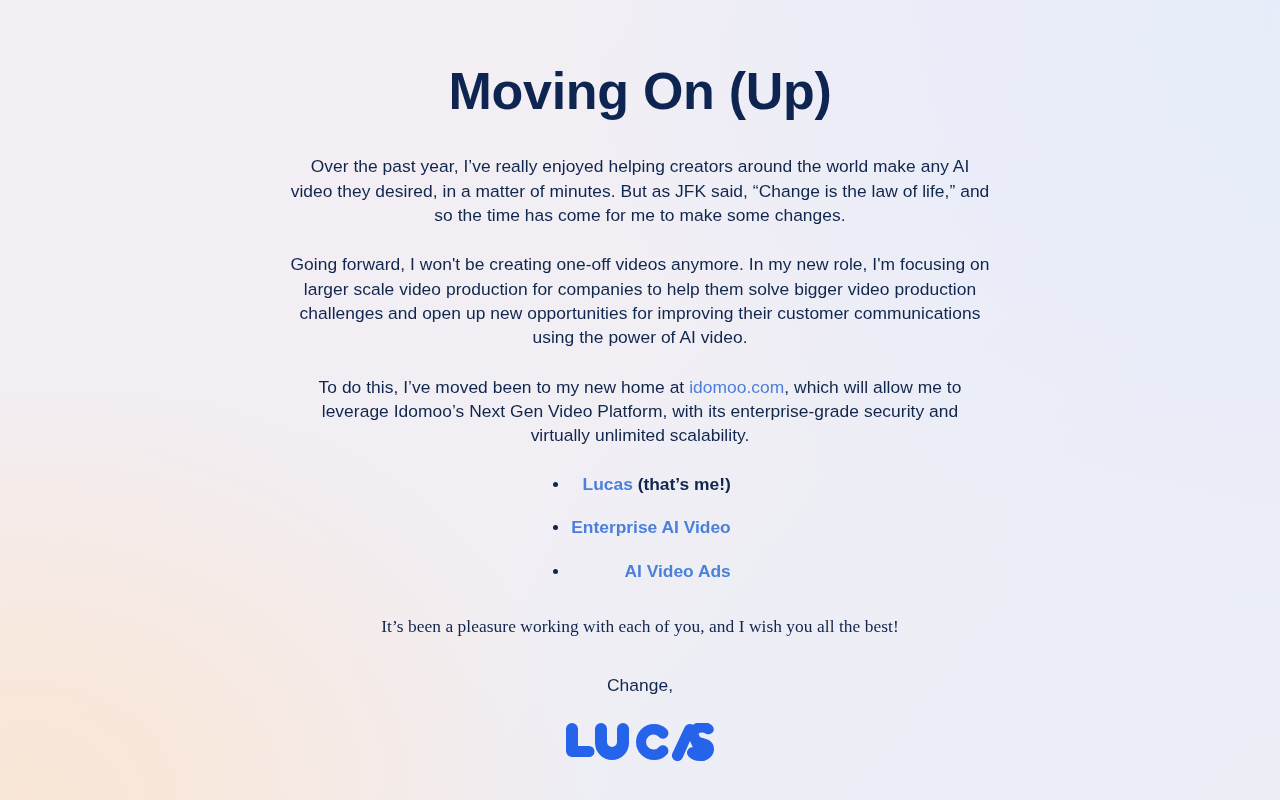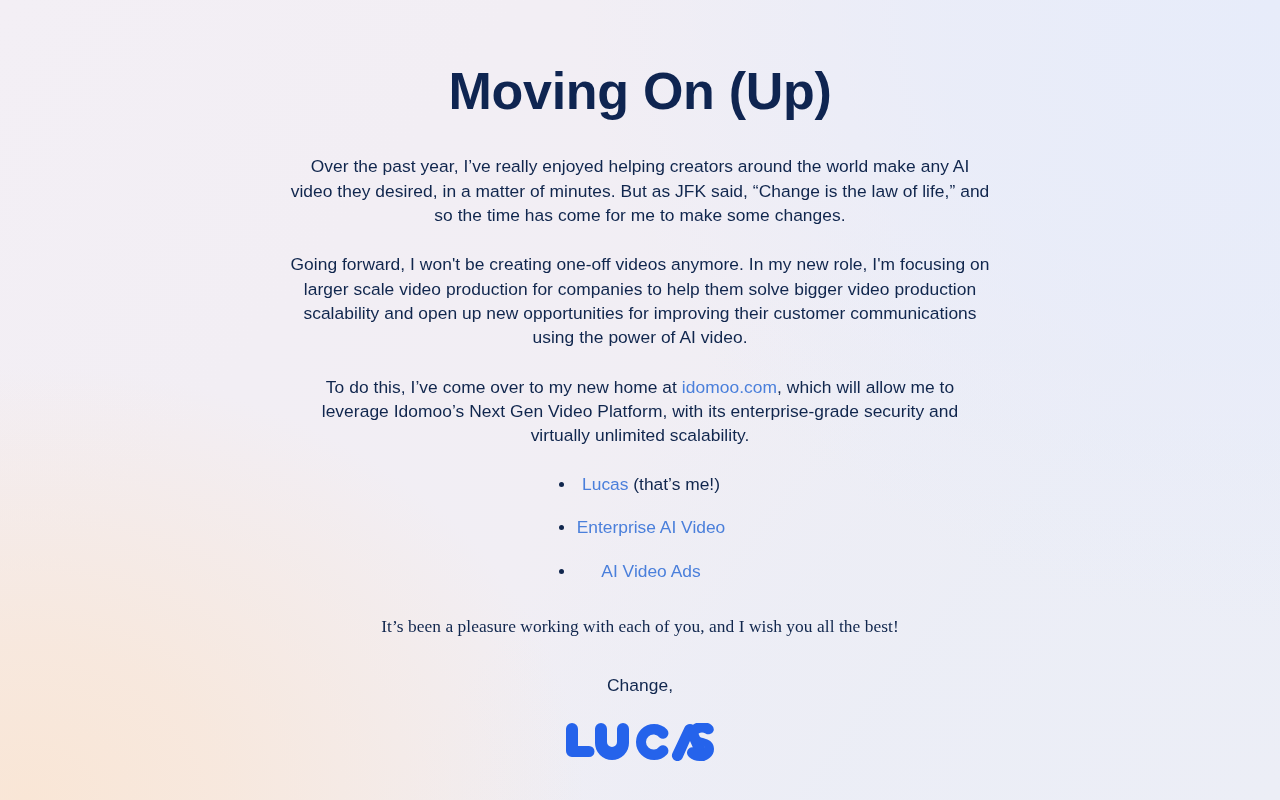--- a/index.html
+++ b/index.html
@@ -64,21 +64,22 @@
     color: #4a7fdb;
     text-decoration: none;
     text-align: center;
   }
 
   .bullet-list {
     list-style: none;
     margin: 0 0 0 0;
     padding: 0;
     display: inline-block;
-    text-align: center;
+    text-align: right;
+    font-weight: bold;
   }
 
   .bullet-item {
     font-size: 17.4px;
     line-height: 1.3;
     color: #10264d;
     margin: 0 0 21px 0;
     position: relative;
     padding-left: 22px;
   }
@@ -128,24 +129,24 @@
 
 <div class="page">
   <div class="content">
 
     <h1 class="page-title">Moving On (Up)</h1>
 
     <div class="body-block">
 
       <p class="para">Over the past year, I’ve really enjoyed helping creators around the world make any AI video they desired, in a matter of minutes. But as JFK said, “Change is the law of life,” and so the time has come for me to make some changes.</p>
 
-      <p class="para">Going forward, I won't be creating one-off videos anymore. In my new role, I'm focusing on larger scale video production for companies to help them solve bigger video production scalability and open up new opportunities for improving their customer communications using the power of AI video.</p>
+      <p class="para">Going forward, I won't be creating one-off videos anymore. In my new role, I'm focusing on larger scale video production for companies to help them solve bigger video production challenges and open up new opportunities for improving their customer communications using the power of AI video.</p>
 
       <p class="para">
-        <span>To do this, I’ve come over to my new home at </span><a class="inline-link" href="#">idomoo.com</a><span>, which will allow me to leverage Idomoo’s Next Gen Video Platform, with its enterprise-grade security and virtually unlimited scalability.</span>
+        <span>To do this, I’ve moved been to my new home at </span><a class="inline-link" href="#">idomoo.com</a><span>, which will allow me to leverage Idomoo’s Next Gen Video Platform, with its enterprise-grade security and virtually unlimited scalability.</span>
       </p>
 
 
       <ul class="bullet-list">
         <li class="bullet-item">
           <span class="bullet-dot"></span>
           <a class="bullet-link" href="#">Lucas</a><span class="bullet-suffix"> (that’s me!)</span>
         </li>
         <li class="bullet-item">
           <span class="bullet-dot"></span>

